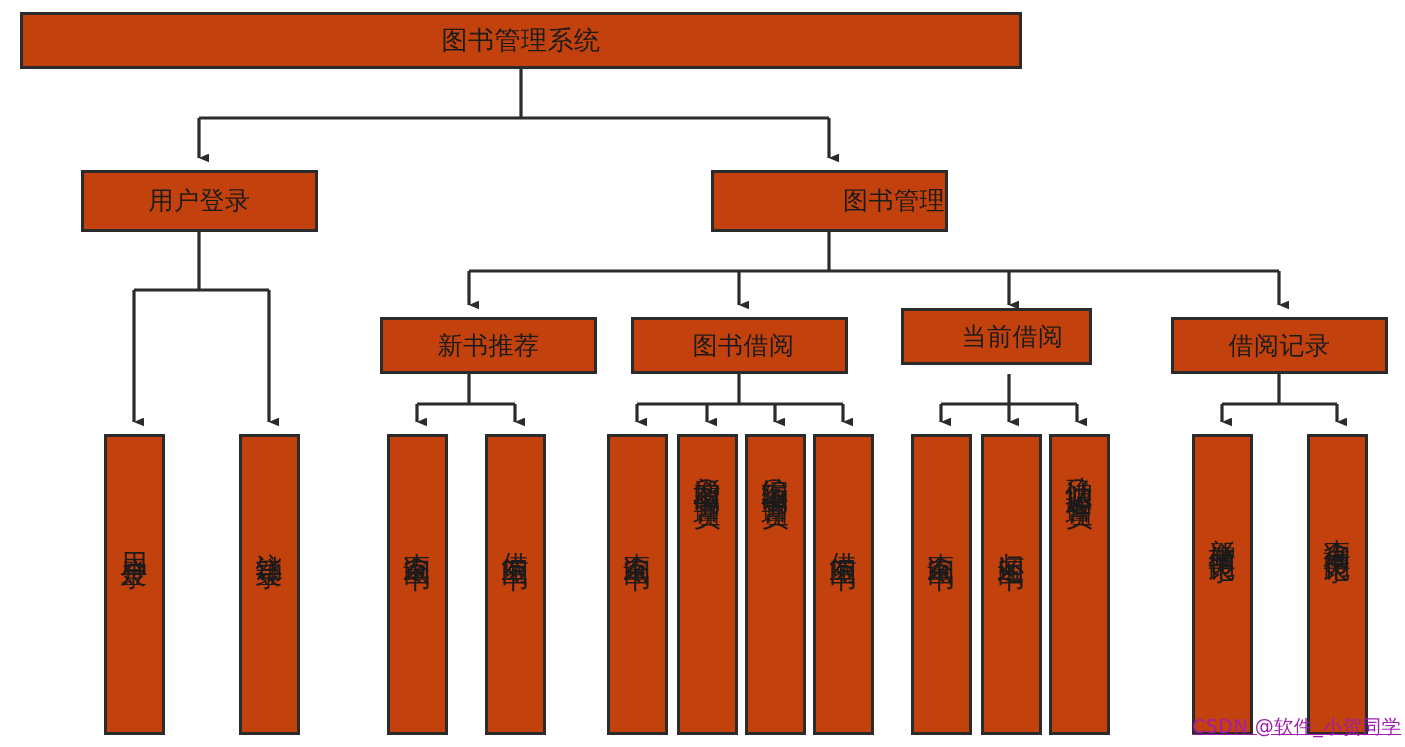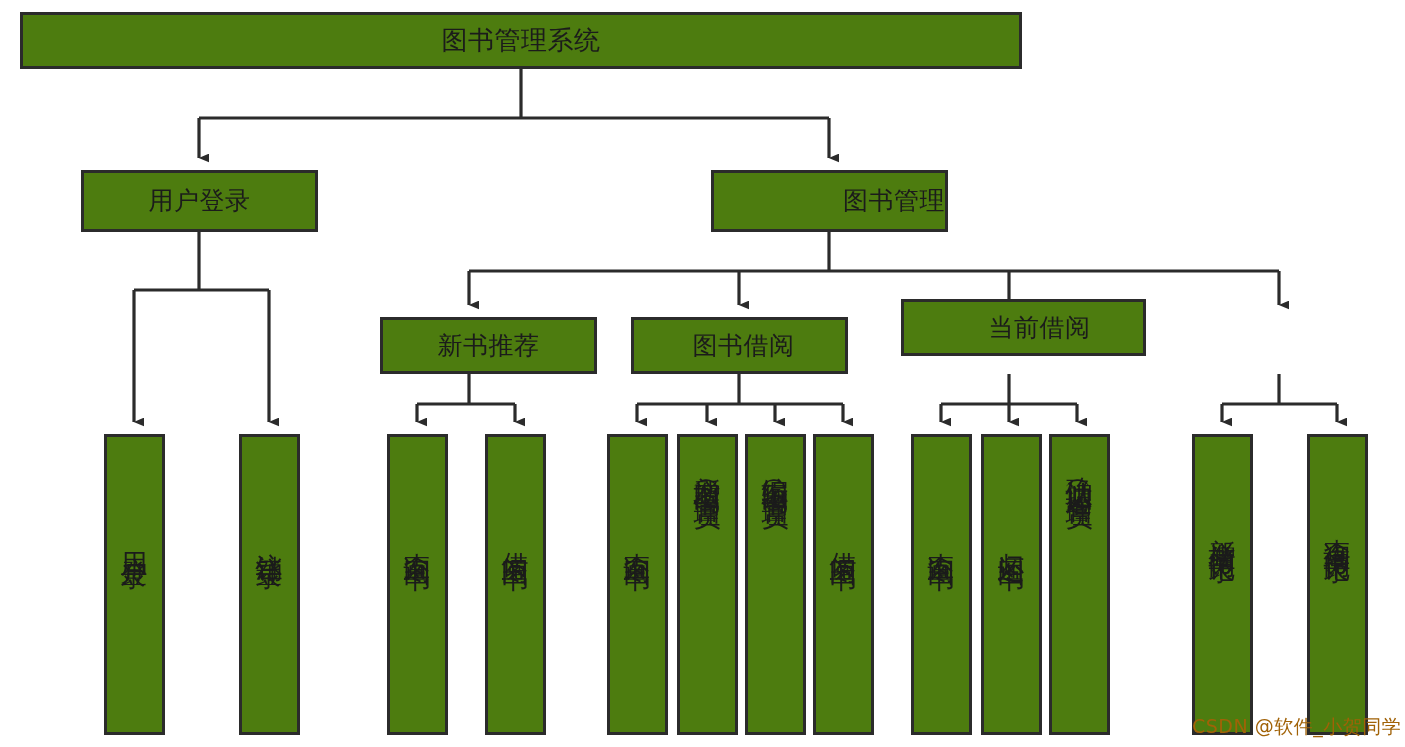--- a/index.html
+++ b/index.html
@@ -22,21 +22,21 @@
     position: absolute;
     left: 0;
     top: 0;
     width: 1405px;
     height: 747px;
   }
   .node {
     position: absolute;
     box-sizing: border-box;
     border: 3px solid #2b2b2b;
-    background: #4d7c0f;
+    background: #c2410c;
     display: flex;
     align-items: center;
     justify-content: center;
     color: #1b1b1b;
     z-index: 2;
   }
   .node-label {
     display: block;
     text-align: center;
     line-height: 1.12;
@@ -69,24 +69,25 @@
   }
   .node.v.mid2 .node-label {
     margin-top: 74px;
   }
   .node.v.topish .node-label {
     margin-top: 12px;
   }
   .watermark {
     position: absolute;
     font-size: 19px;
-    color: #a16207;
+    color: #a21caf;
     white-space: nowrap;
     z-index: 3;
     letter-spacing: 0.5px;
+    text-decoration: underline;
   }
 </style>
 </head>
 <body>
 
 <div id="diagram-root">
 
   <svg id="svg-layer" viewBox="0 0 1405 747" xmlns="http://www.w3.org/2000/svg">
     <defs>
       <marker id="arrowhead" markerWidth="9" markerHeight="11" refX="4.5" refY="10.3" orient="auto" markerUnits="userSpaceOnUse">
@@ -147,22 +148,25 @@
   <div class="node h" style="left:711px; top:170px; width:237px; height:62px;justify-content:flex-end;">
     <span class="node-label">图书管理</span>
   </div>
 
   <div class="node h" style="left:380px; top:317px; width:217px; height:57px;">
     <span class="node-label">新书推荐</span>
   </div>
   <div class="node h" style="left:631px; top:317px; width:217px; height:57px;padding-left:8px;">
     <span class="node-label">图书借阅</span>
   </div>
-  <div class="node h" style="left:901px; top:299px; width:245px; height:57px;padding-left:32px;">
+  <div class="node h" style="left:901px; top:308px; width:191px; height:57px;padding-left:32px;">
     <span class="node-label">当前借阅</span>
+  </div>
+  <div class="node h" style="left:1171px; top:317px; width:217px; height:57px;">
+    <span class="node-label">借阅记录</span>
   </div>
 
   <div class="node v mid" style="left:104px; top:434px; width:61px; height:301px;">
     <span class="node-label">用户登录</span>
   </div>
   <div class="node v mid" style="left:239px; top:434px; width:61px; height:301px;">
     <span class="node-label">注销登录</span>
   </div>
 
   <div class="node v mid" style="left:387px; top:434px; width:61px; height:301px;">

